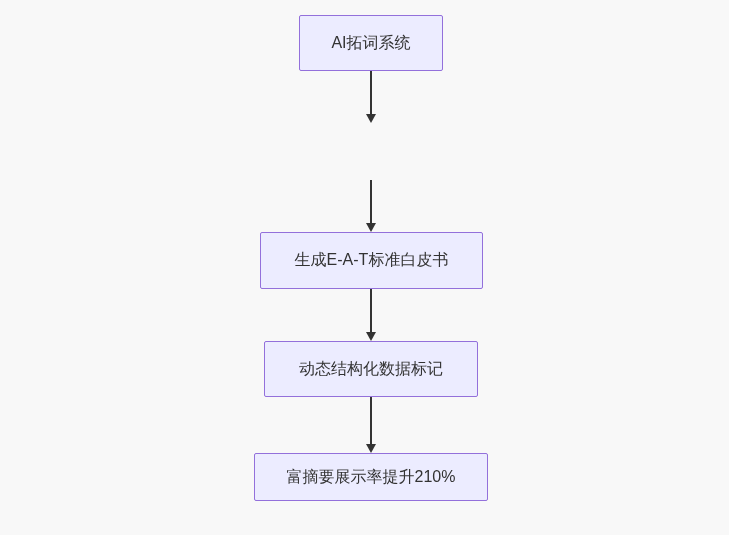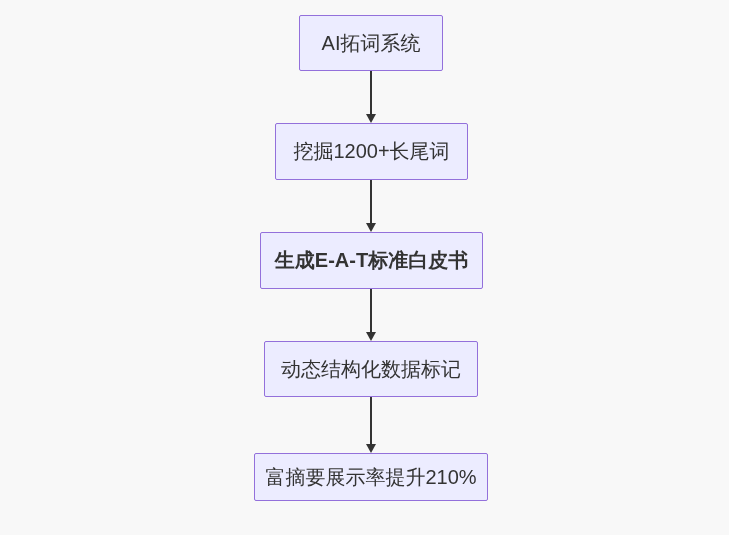--- a/index.html
+++ b/index.html
@@ -19,27 +19,27 @@
   .node {
     position: absolute;
     box-sizing: border-box;
     display: flex;
     align-items: center;
     justify-content: center;
     background: var(--node-fill, #ECECFF);
     border: 1px solid var(--node-border, #9370DB);
     border-radius: 2px;
     color: var(--text, #333333);
-    font-size: 20px;
+    font-size: 16px;
     text-align: center;
     white-space: nowrap;
   }
   .node-1 { left: 299px; top: 15px;  width: 144px; height: 56px; }
   .node-2 { left: 275px; top: 123px; width: 193px; height: 57px; }
-  .node-3 { left: 260px; top: 232px; width: 223px; height: 57px; font-weight: bold; }
+  .node-3 { left: 260px; top: 232px; width: 223px; height: 57px; }
   .node-4 { left: 264px; top: 341px; width: 214px; height: 56px; font-family: Liberation Serif, serif; }
   .node-5 { left: 254px; top: 453px; width: 234px; height: 48px; }
 
   .connector {
     position: absolute;
     left: 366px;
     width: 10px;
   }
   .conn-1 { top: 71px;  height: 52px; }
   .conn-2 { top: 180px; height: 52px; }
@@ -71,23 +71,20 @@
 
   <div class="node node-1">
     <span>AI拓词系统</span>
   </div>
 
   <div class="connector conn-1">
     <div class="line"></div>
     <div class="arrowhead"></div>
   </div>
 
-  <div class="node node-2">
-    <span>挖掘1200+长尾词</span>
-  </div>
 
   <div class="connector conn-2">
     <div class="line"></div>
     <div class="arrowhead"></div>
   </div>
 
   <div class="node node-3">
     <span>生成E-A-T标准白皮书</span>
   </div>
 

